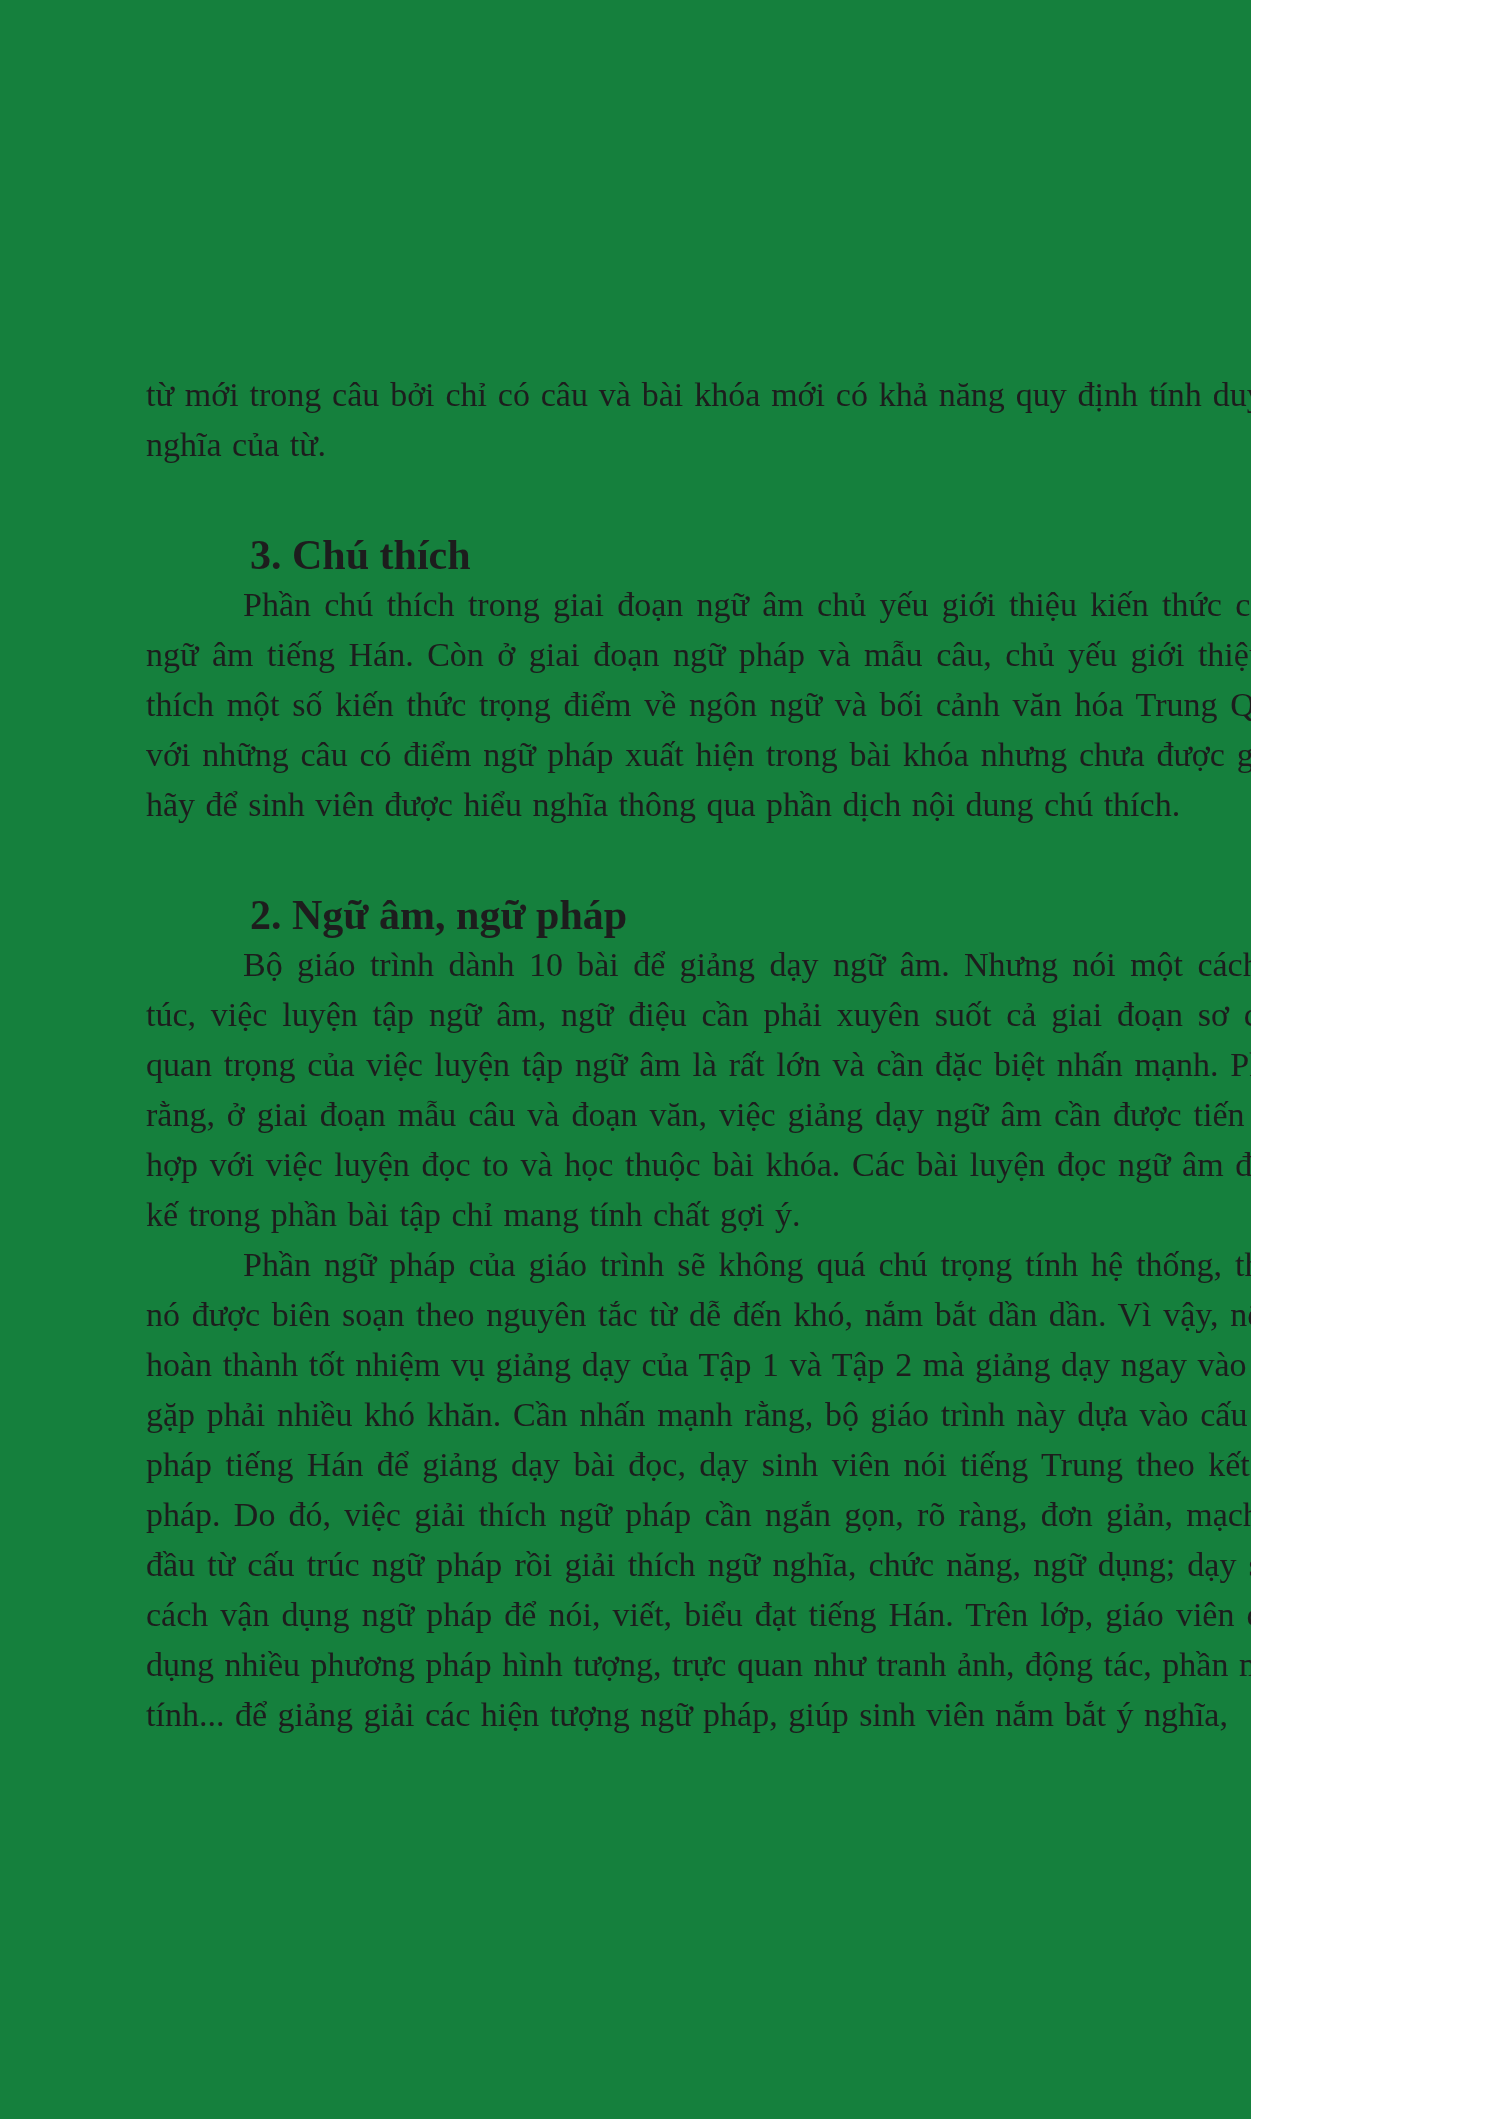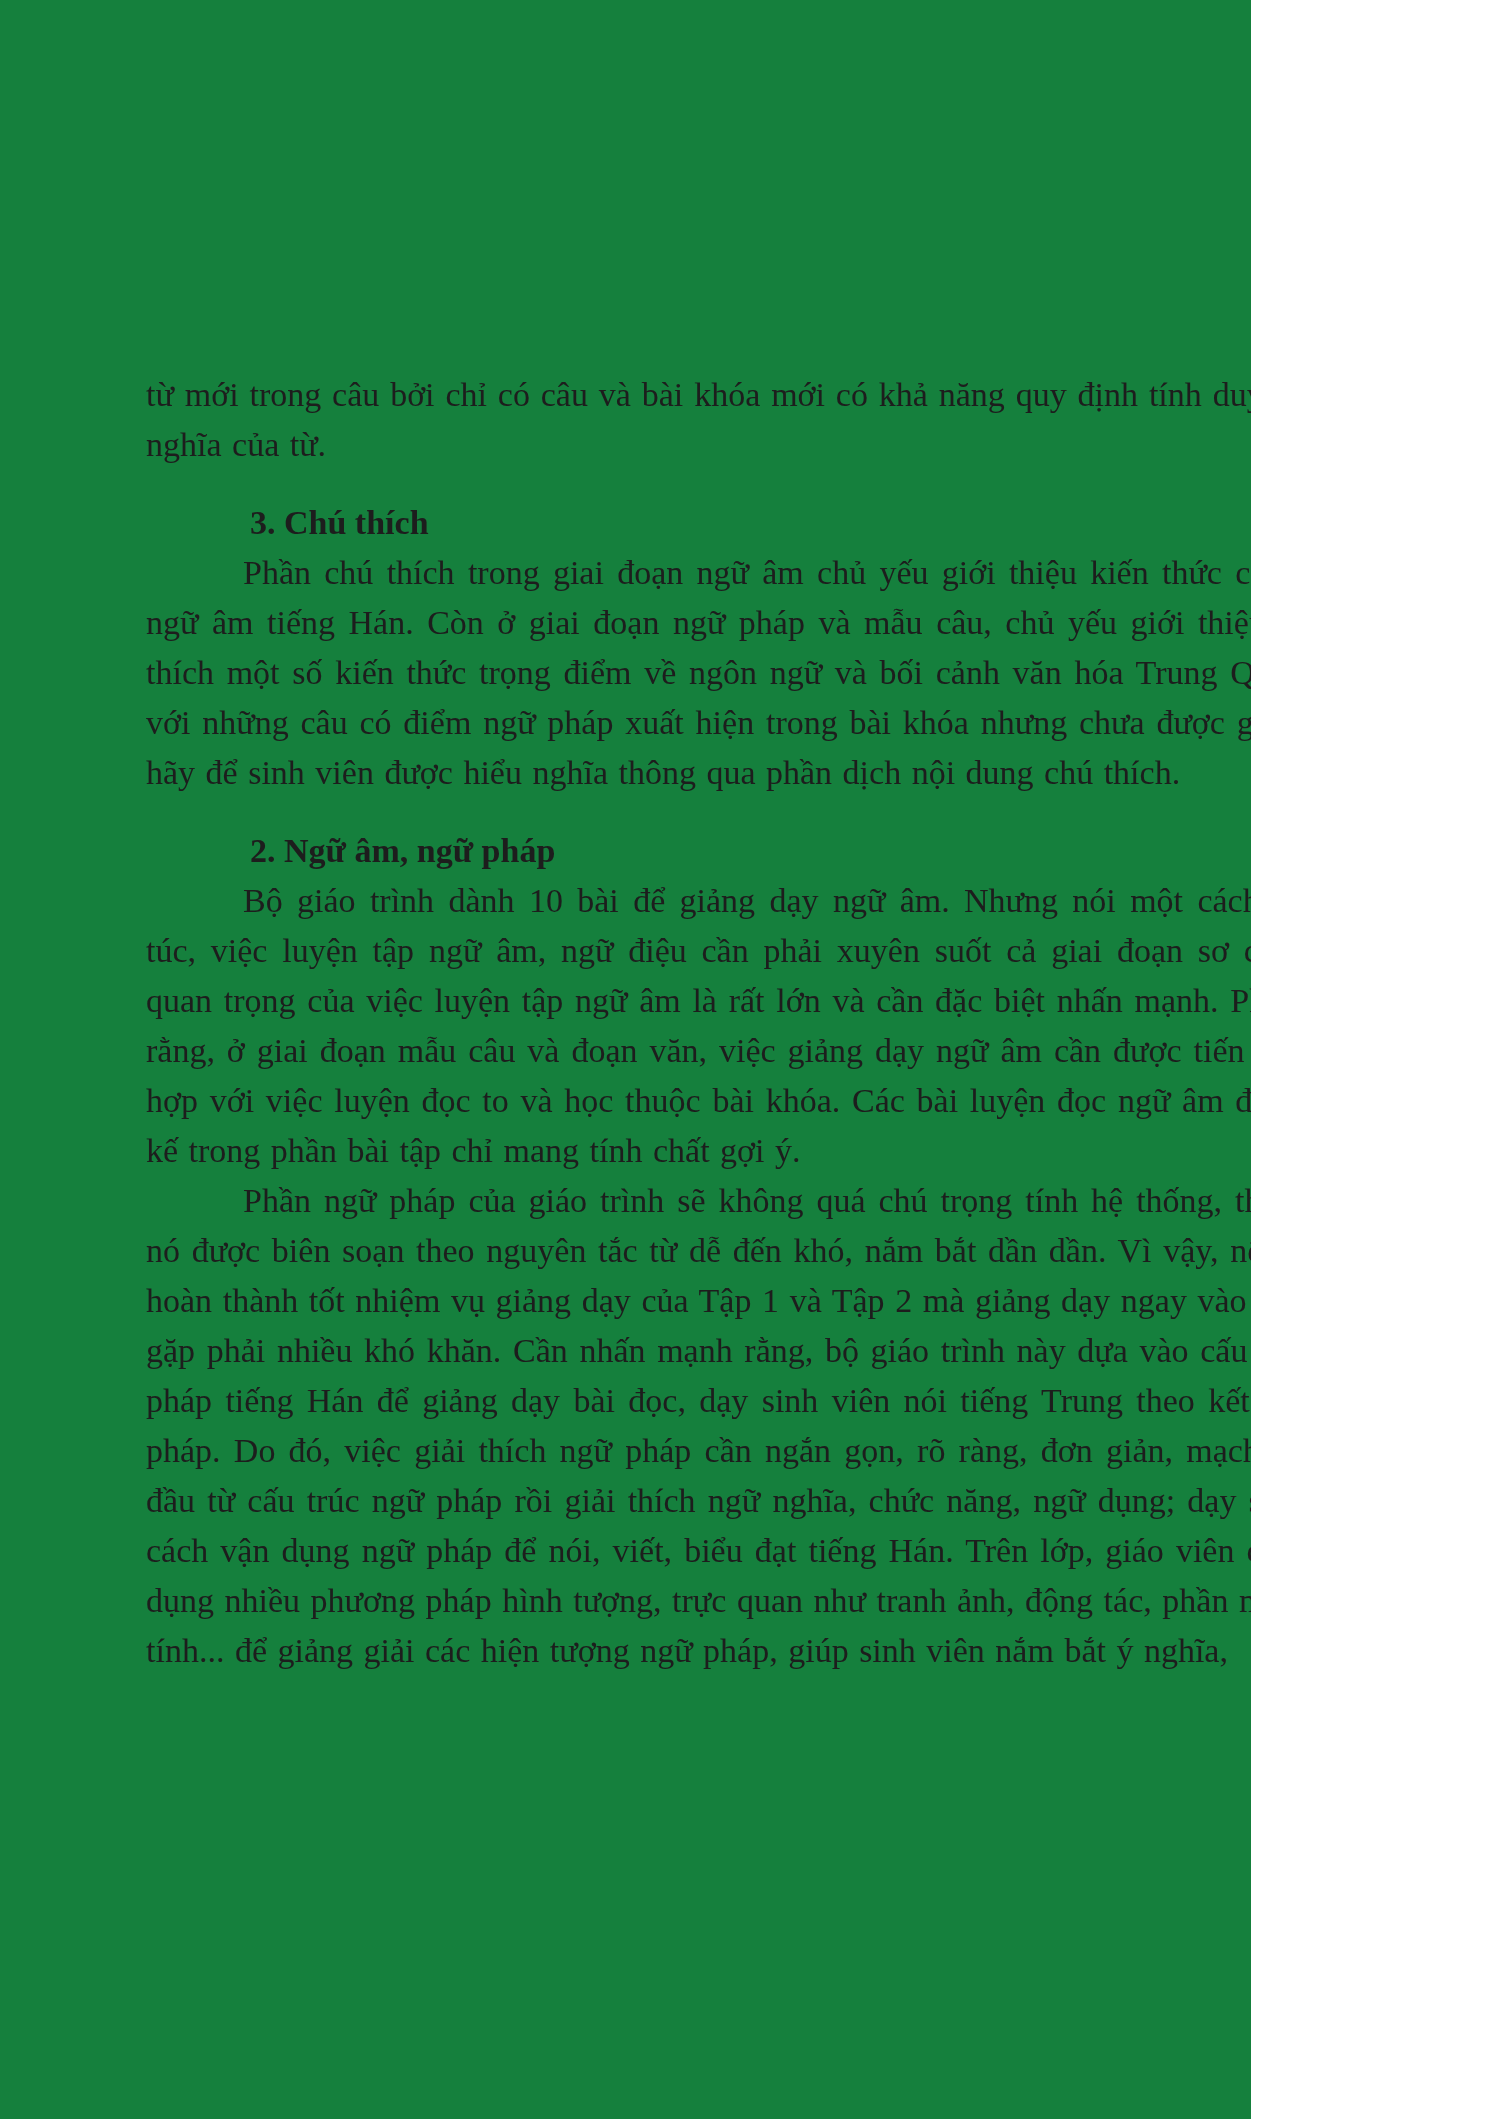--- a/index.html
+++ b/index.html
@@ -28,22 +28,22 @@
   }
   .para {
     margin: 0;
     text-indent: 97px;
     word-spacing: 2px;
   }
   .para.no-indent {
     text-indent: 0;
   }
   .heading {
-    margin: 28px 0 0 0;
-    font-size: 34px;
+    margin: 60px 0 0 0;
+    font-size: 42px;
     line-height: 50px;
     font-weight: bold;
     text-indent: 104px;
     text-align: left;
   }
   .page-number-box {
     position: absolute;
     left: 1276px;
     top: 1928px;
     width: 66px;

